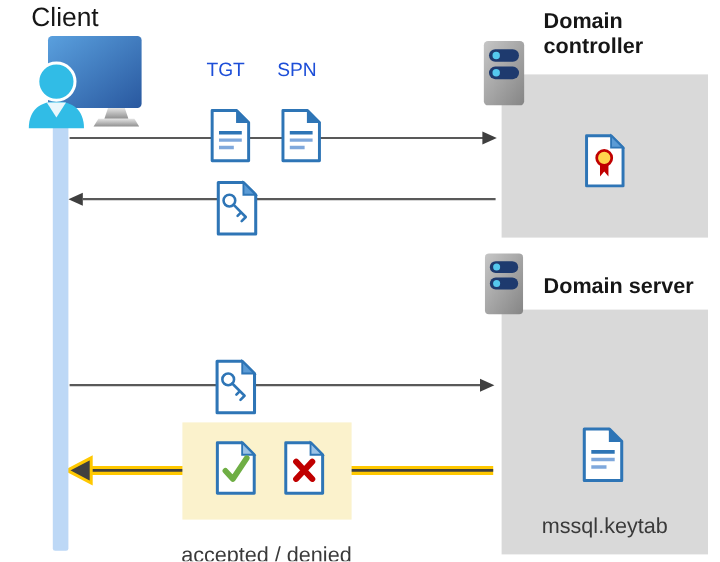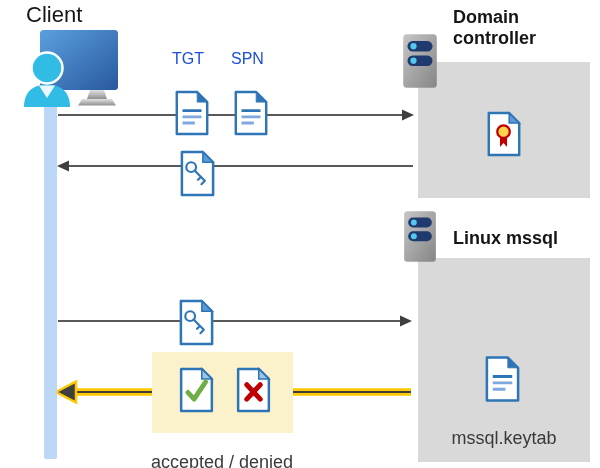--- a/index.html
+++ b/index.html
@@ -200,19 +200,19 @@
   </div>
 
   <div class="icon" style="left:483px; top:353px; width:39px; height:52px;">
     <svg viewBox="0 0 40 50">
         <use href="#sym-doc-text"></use>
       </svg>
   </div>
 
   <div class="lbl client-lbl">Client</div>
   <div class="lbl title dc-lbl">Domain controller</div>
-  <div class="lbl title linux-lbl">Linux mssql</div>
+  <div class="lbl title linux-lbl">Domain server</div>
   <div class="lbl ticket-lbl tgt-lbl">TGT</div>
   <div class="lbl ticket-lbl spn-lbl">SPN</div>
   <div class="lbl caption keytab-lbl">mssql.keytab</div>
   <div class="lbl caption result-lbl">accepted / denied</div>
 
 </div>
 
 </body></html>

